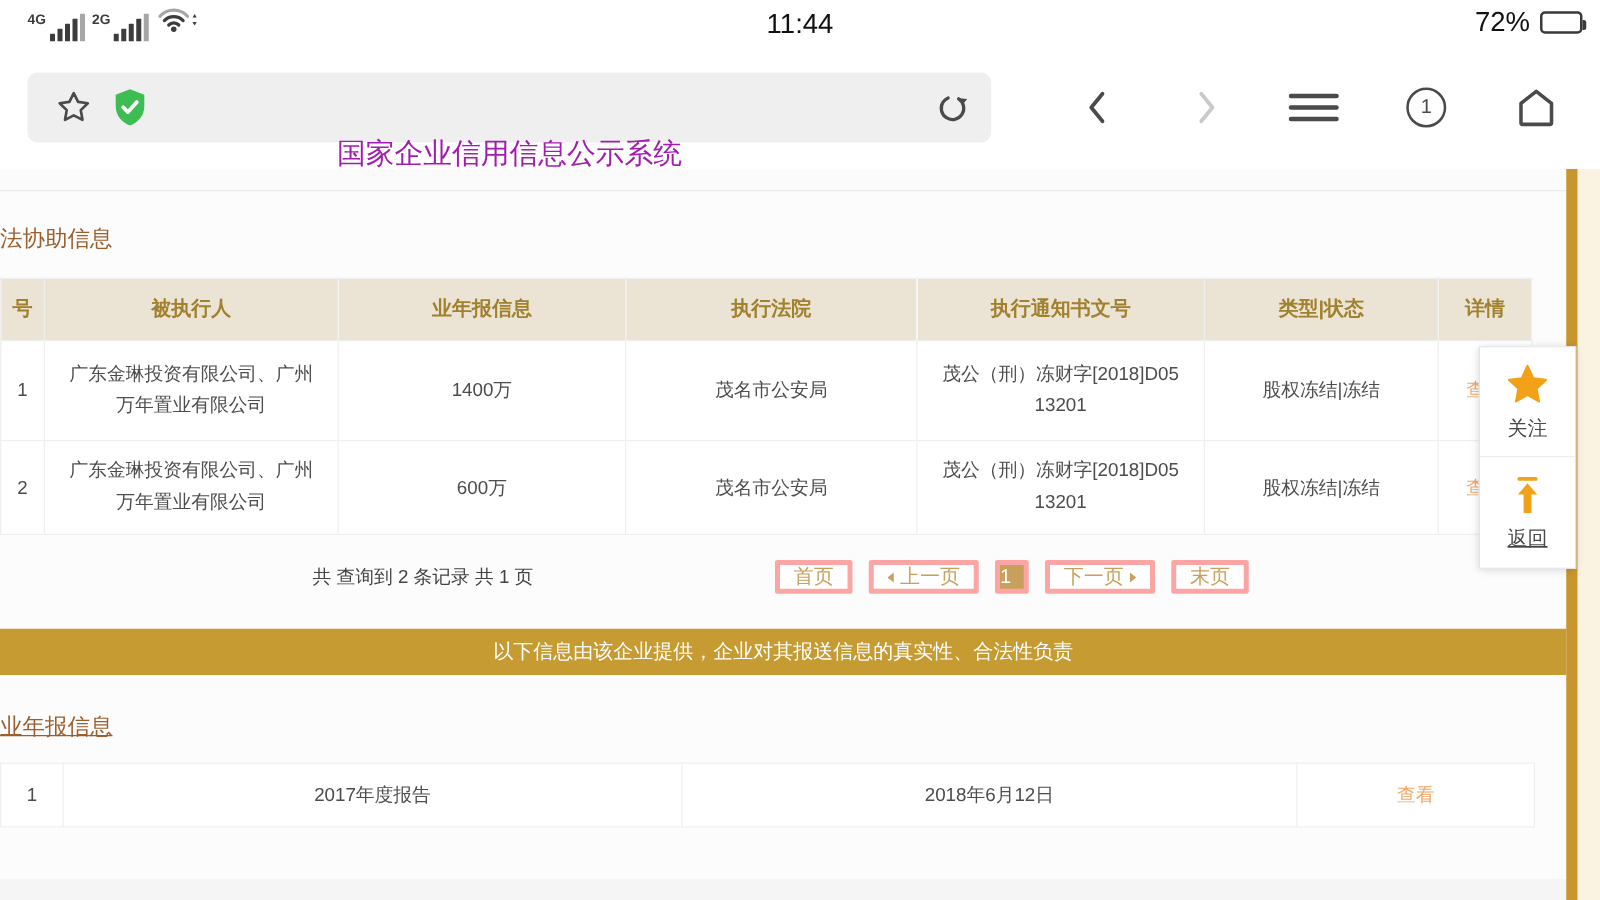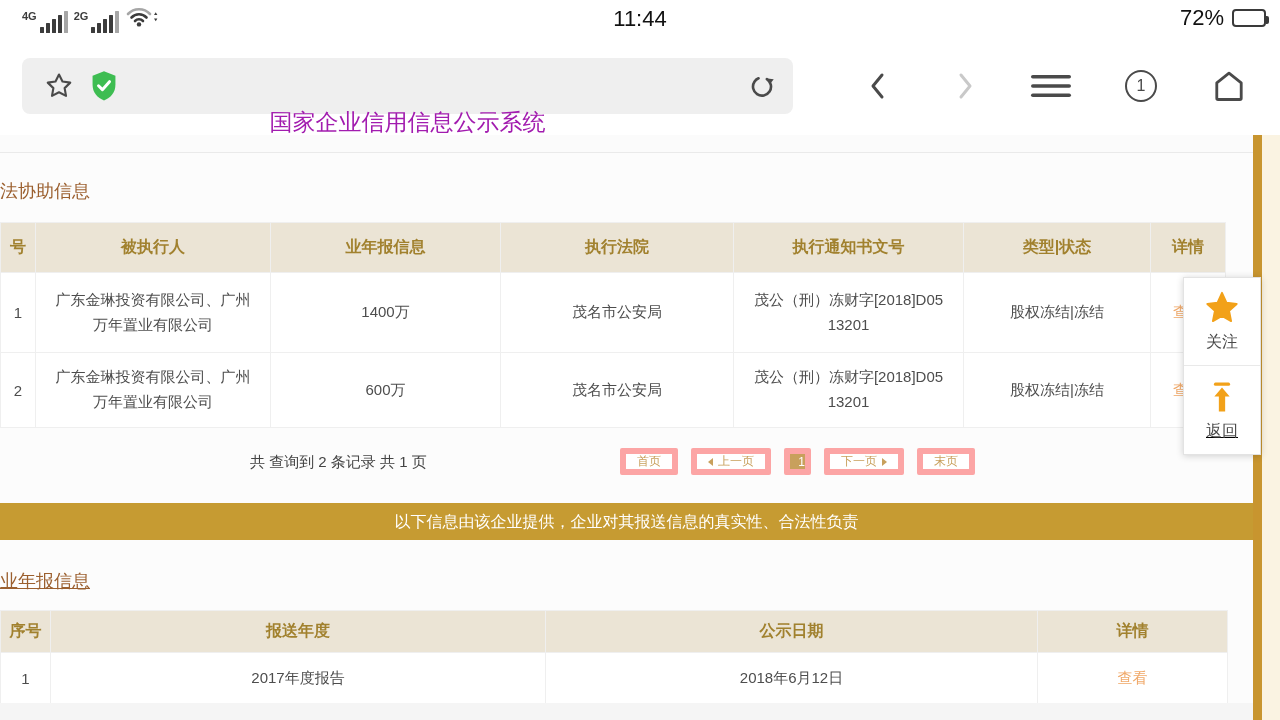--- a/index.html
+++ b/index.html
@@ -50,22 +50,22 @@
   .table1 .r2 td { height:75px; }
   .td-pad { padding:0 16px; line-height:1.65; }
   .table2 { position:absolute; top:475px; left:0; width:1227px; }
   .table2 th { height:42px; }
   .table2 td { height:51px; }
   .link { color:#F0A868; cursor:pointer; }
 
   .pager { position:absolute; top:312px; left:0; width:1253px; height:30px; }
   .pager-summary { position:absolute; left:250px; line-height:30px; font-size:15px; color:#444; }
   .pager-buttons { position:absolute; left:620px; top:1px; display:flex; gap:13px; align-items:center; }
-  .pbtn { display:inline-flex; align-items:center; justify-content:flex-end; height:27px; padding:0 11px;
-    border:6px solid #fca5a5; color:#C8A05C; font-size:12px; background:#fff; border-radius:2px; cursor:pointer; }
+  .pbtn { display:inline-flex; align-items:center; justify-content:flex-start; height:27px; padding:0 11px;
+    border:4px solid #fca5a5; color:#C8A05C; font-size:16px; background:#fff; border-radius:2px; cursor:pointer; }
   .pbtn.current { background:#C8A05C; color:#fff; width:27px; padding:0; }
   .tri { width:0; height:0; border-top:4px solid transparent; border-bottom:4px solid transparent; }
   .tri-l { border-right:5px solid #C8A05C; margin-right:5px; }
   .tri-r { border-left:5px solid #C8A05C; margin-left:5px; }
 
   .banner { position:absolute; top:368px; left:0; width:1253px; height:37px; background:#C69B32;
     color:#fff; font-size:16px; text-align:center; line-height:37px; }
 
   .band-bottom { position:absolute; top:568px; left:0; width:1253px; height:17px; background:#F5F5F5; }
 
@@ -247,26 +247,20 @@
   <div class="sec-title t2-title">业年报信息</div>
 
   <table class="table2">
     <colgroup>
       <col style="width:50px">
         <col style="width:495px">
         <col style="width:492px">
         <col style="width:190px">
     </colgroup>
     <tbody>
-        <tr>
-      <th>序号</th>
-      <th>报送年度</th>
-      <th>公示日期</th>
-      <th>详情</th>
-    </tr>
     <tr>
       <td>1</td>
       <td>2017年度报告</td>
       <td>2018年6月12日</td>
       <td><span class="link">查看</span></td>
     </tr>
   </tbody>
     </table>
 
   <div class="band-bottom"></div>

